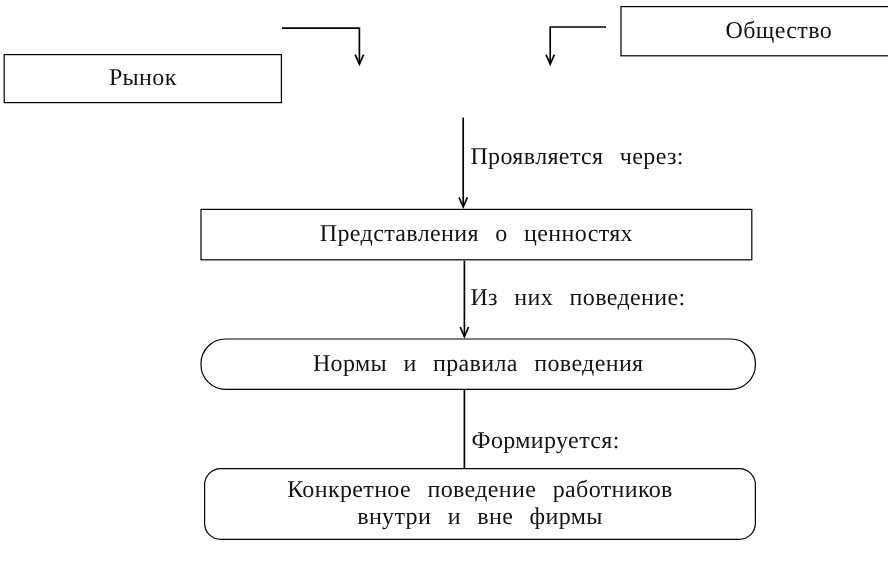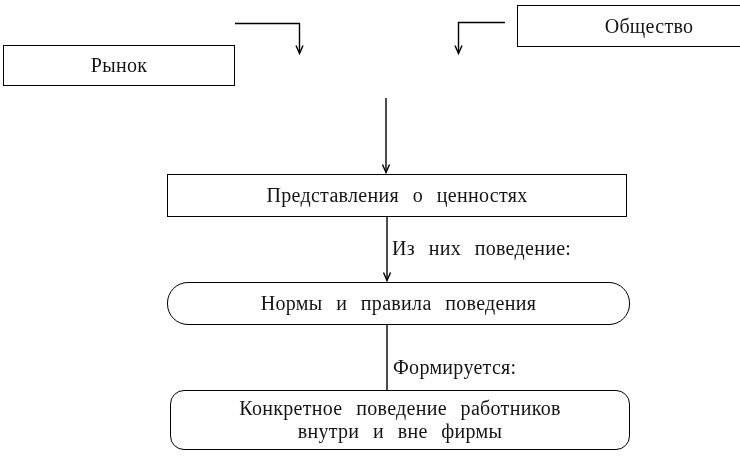--- a/index.html
+++ b/index.html
@@ -100,18 +100,19 @@
 
   <div class="box" id="box-norms-rules">
     <span>Нормы и правила поведения</span>
   </div>
 
   <div class="box" id="box-specific-behavior">
     <span>Конкретное поведение работников</span>
     <span>внутри и вне фирмы</span>
   </div>
 
+  <div class="edge-label" id="edge-label-manifested">Проявляется через:</div>
 
   <div class="edge-label" id="edge-label-derived">Из них поведение:</div>
 
   <div class="edge-label" id="edge-label-formed">Формируется:</div>
 
 </div>
 
 </body></html>

